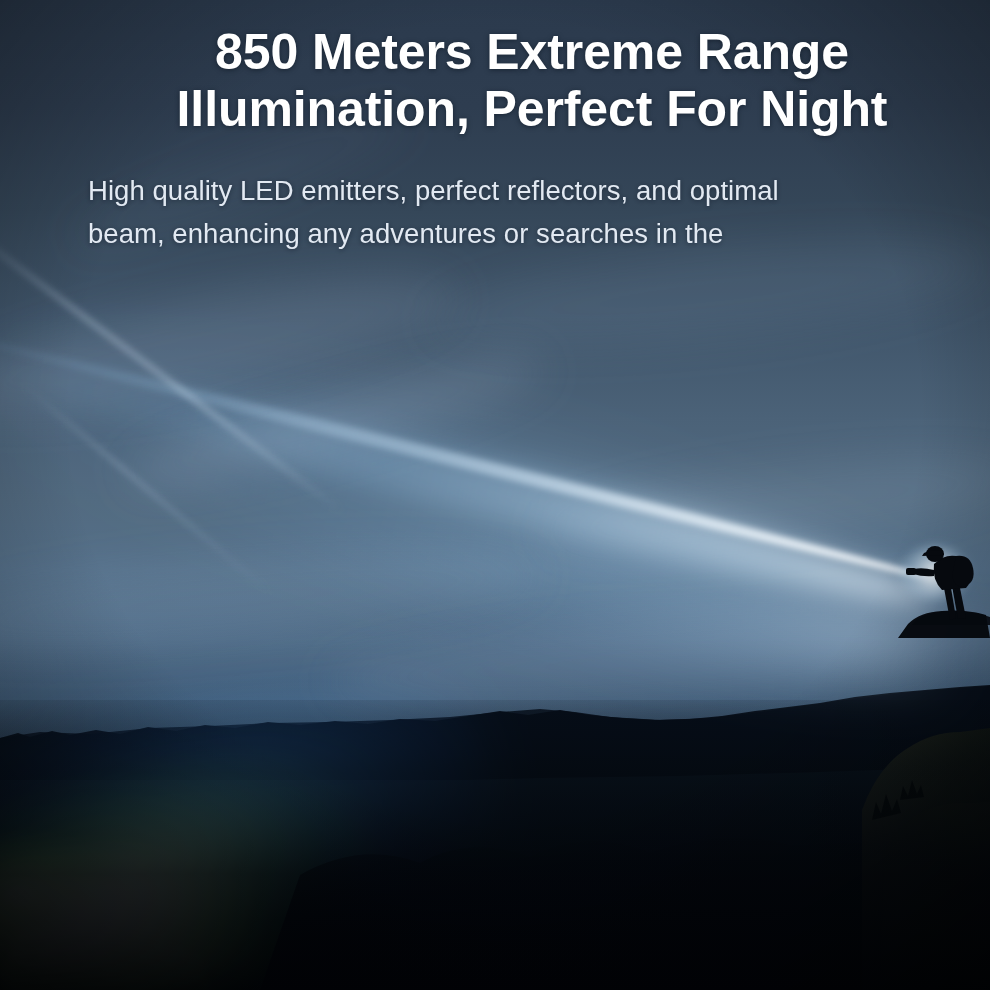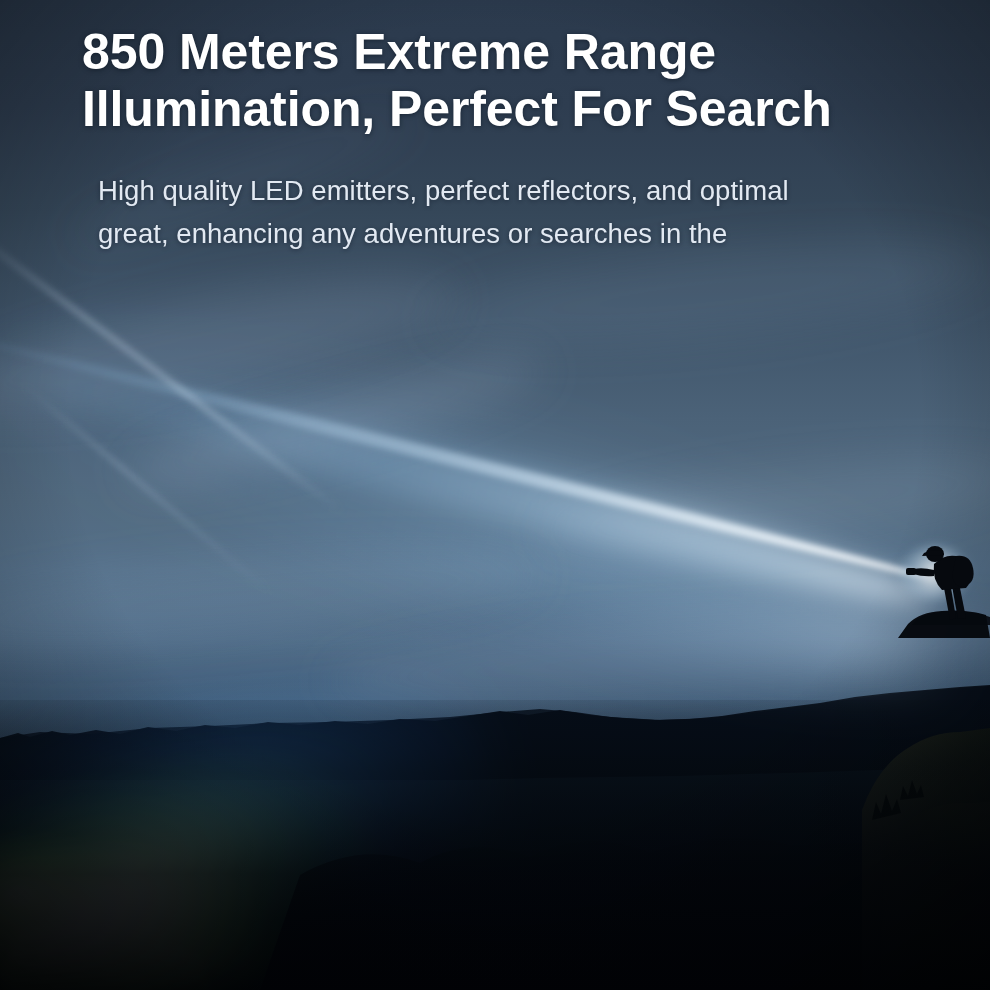--- a/index.html
+++ b/index.html
@@ -246,24 +246,25 @@
     z-index: 40;
   }
   .headline {
     margin: 0;
     font-size: 50px;
     font-weight: 700;
     line-height: 1.145;
     color: #ffffff;
     letter-spacing: -0.1px;
     text-shadow: 0 1px 5px rgba(8,16,28,0.55);
+    text-align: center;
   }
   .headline .hl-line { display: block; white-space: nowrap; }
   .subcopy {
-    margin: 30px 0 0 16px;
+    margin: 30px 0 0 6px;
     font-size: 27.5px;
     font-weight: 400;
     line-height: 1.565;
     color: #e2e9f2;
     letter-spacing: 0.05px;
     text-shadow: 0 1px 4px rgba(8,16,28,0.45);
   }
   .subcopy .sc-line { display: block; white-space: nowrap; }
 </style>
 </head>
@@ -409,21 +410,21 @@
       </g>
     </svg>
   </div>
 
   <div class="fg-dark"></div>
   <div class="vignette"></div>
 
   <div class="copy">
     <h1 class="headline">
       <span class="hl-line">850 Meters Extreme Range</span>
-      <span class="hl-line">Illumination, Perfect For Search</span>
+      <span class="hl-line">Illumination, Perfect For Night</span>
     </h1>
     <p class="subcopy">
       <span class="sc-line">High quality LED emitters, perfect reflectors, and optimal</span>
-      <span class="sc-line">great, enhancing any adventures or searches in the</span>
+      <span class="sc-line">beam, enhancing any adventures or searches in the</span>
     </p>
   </div>
 
 </div>
 
 </body></html>

